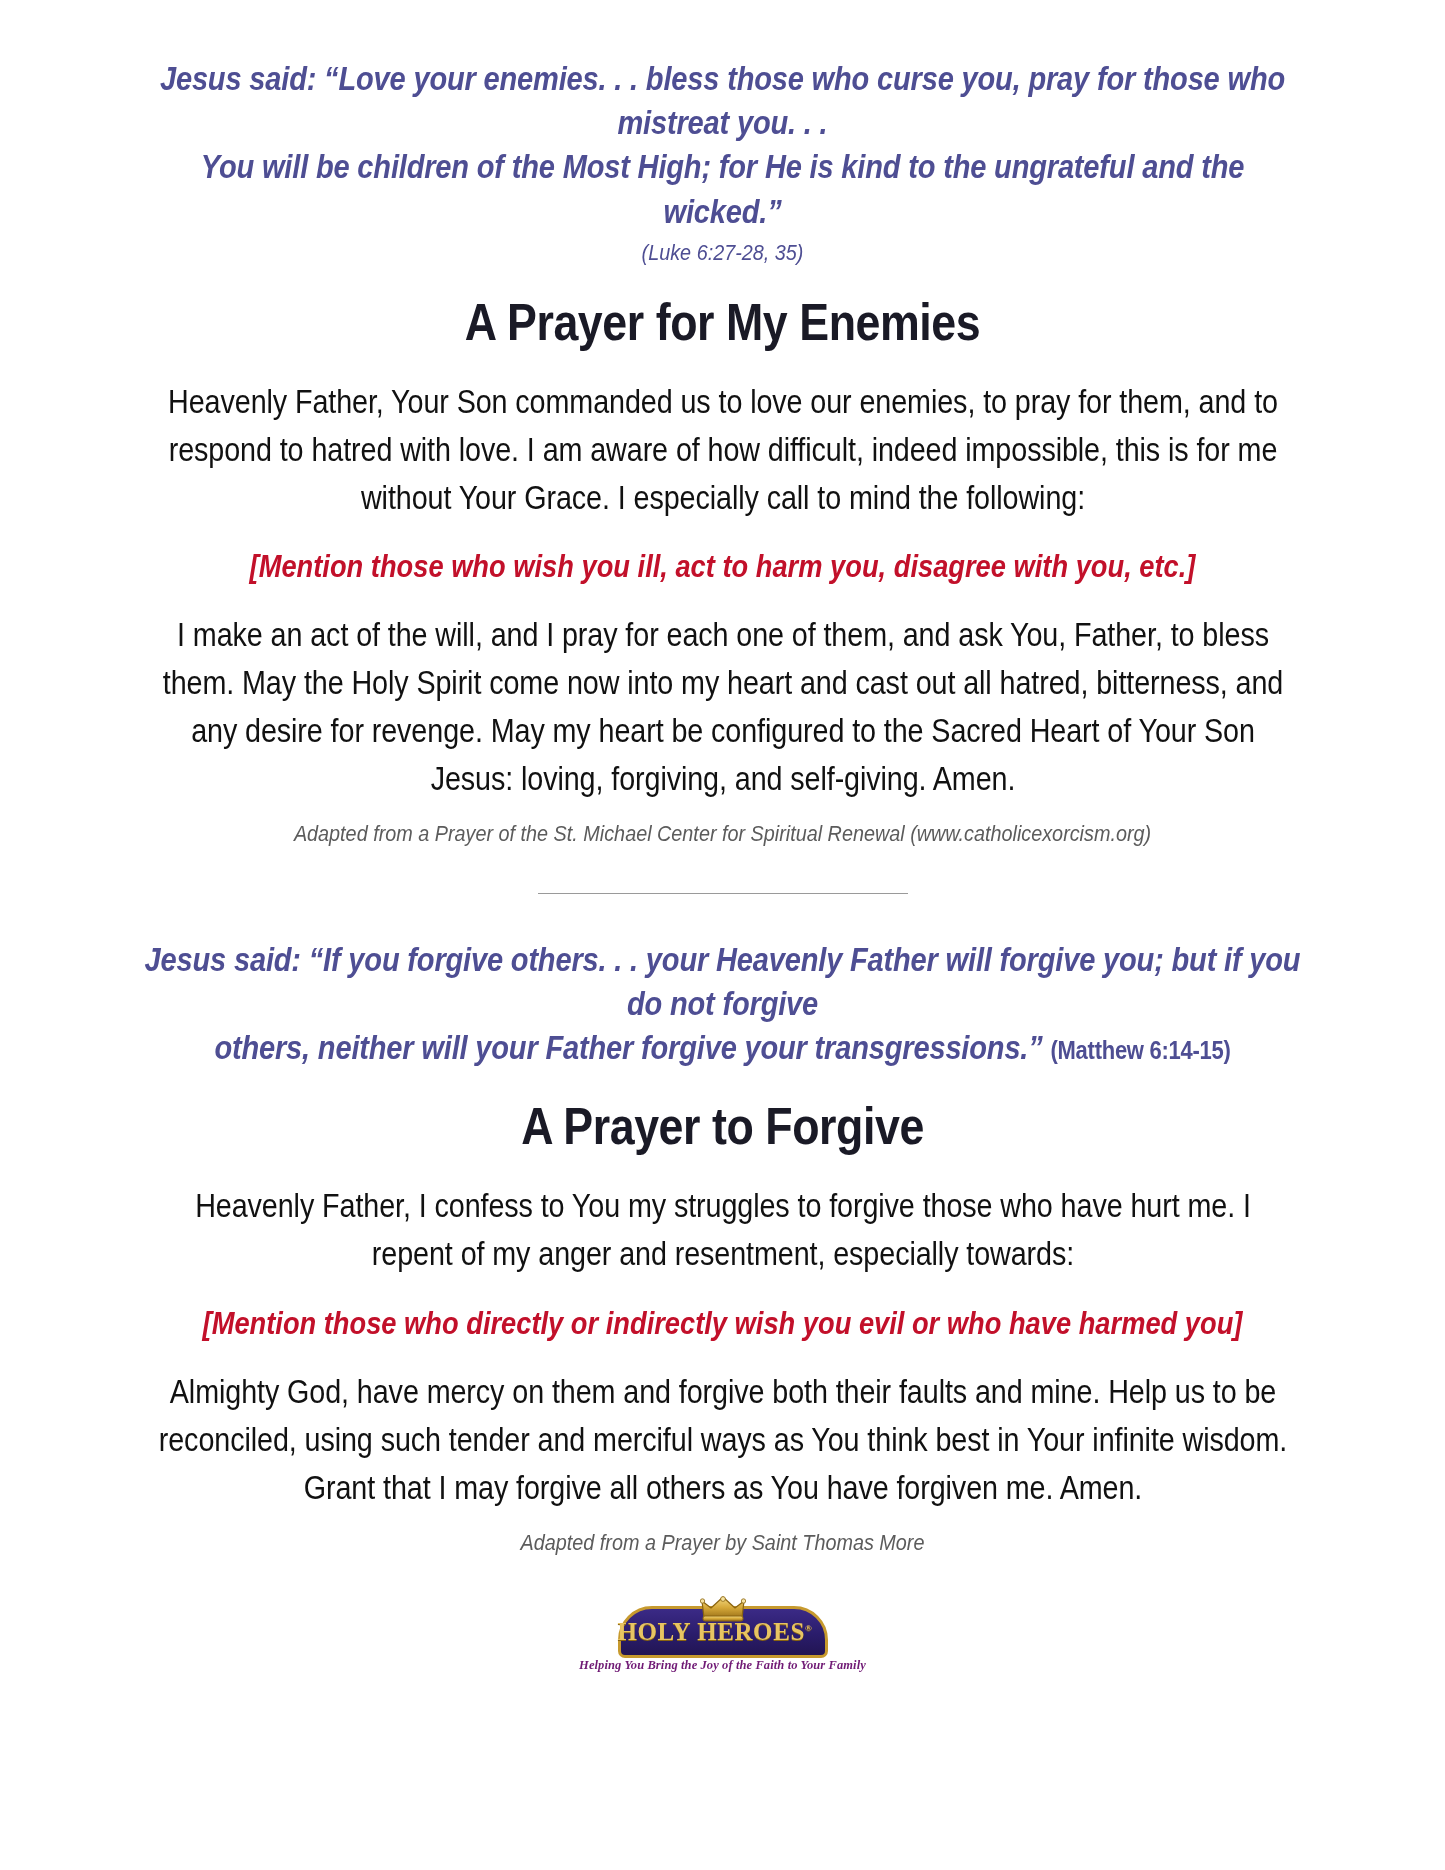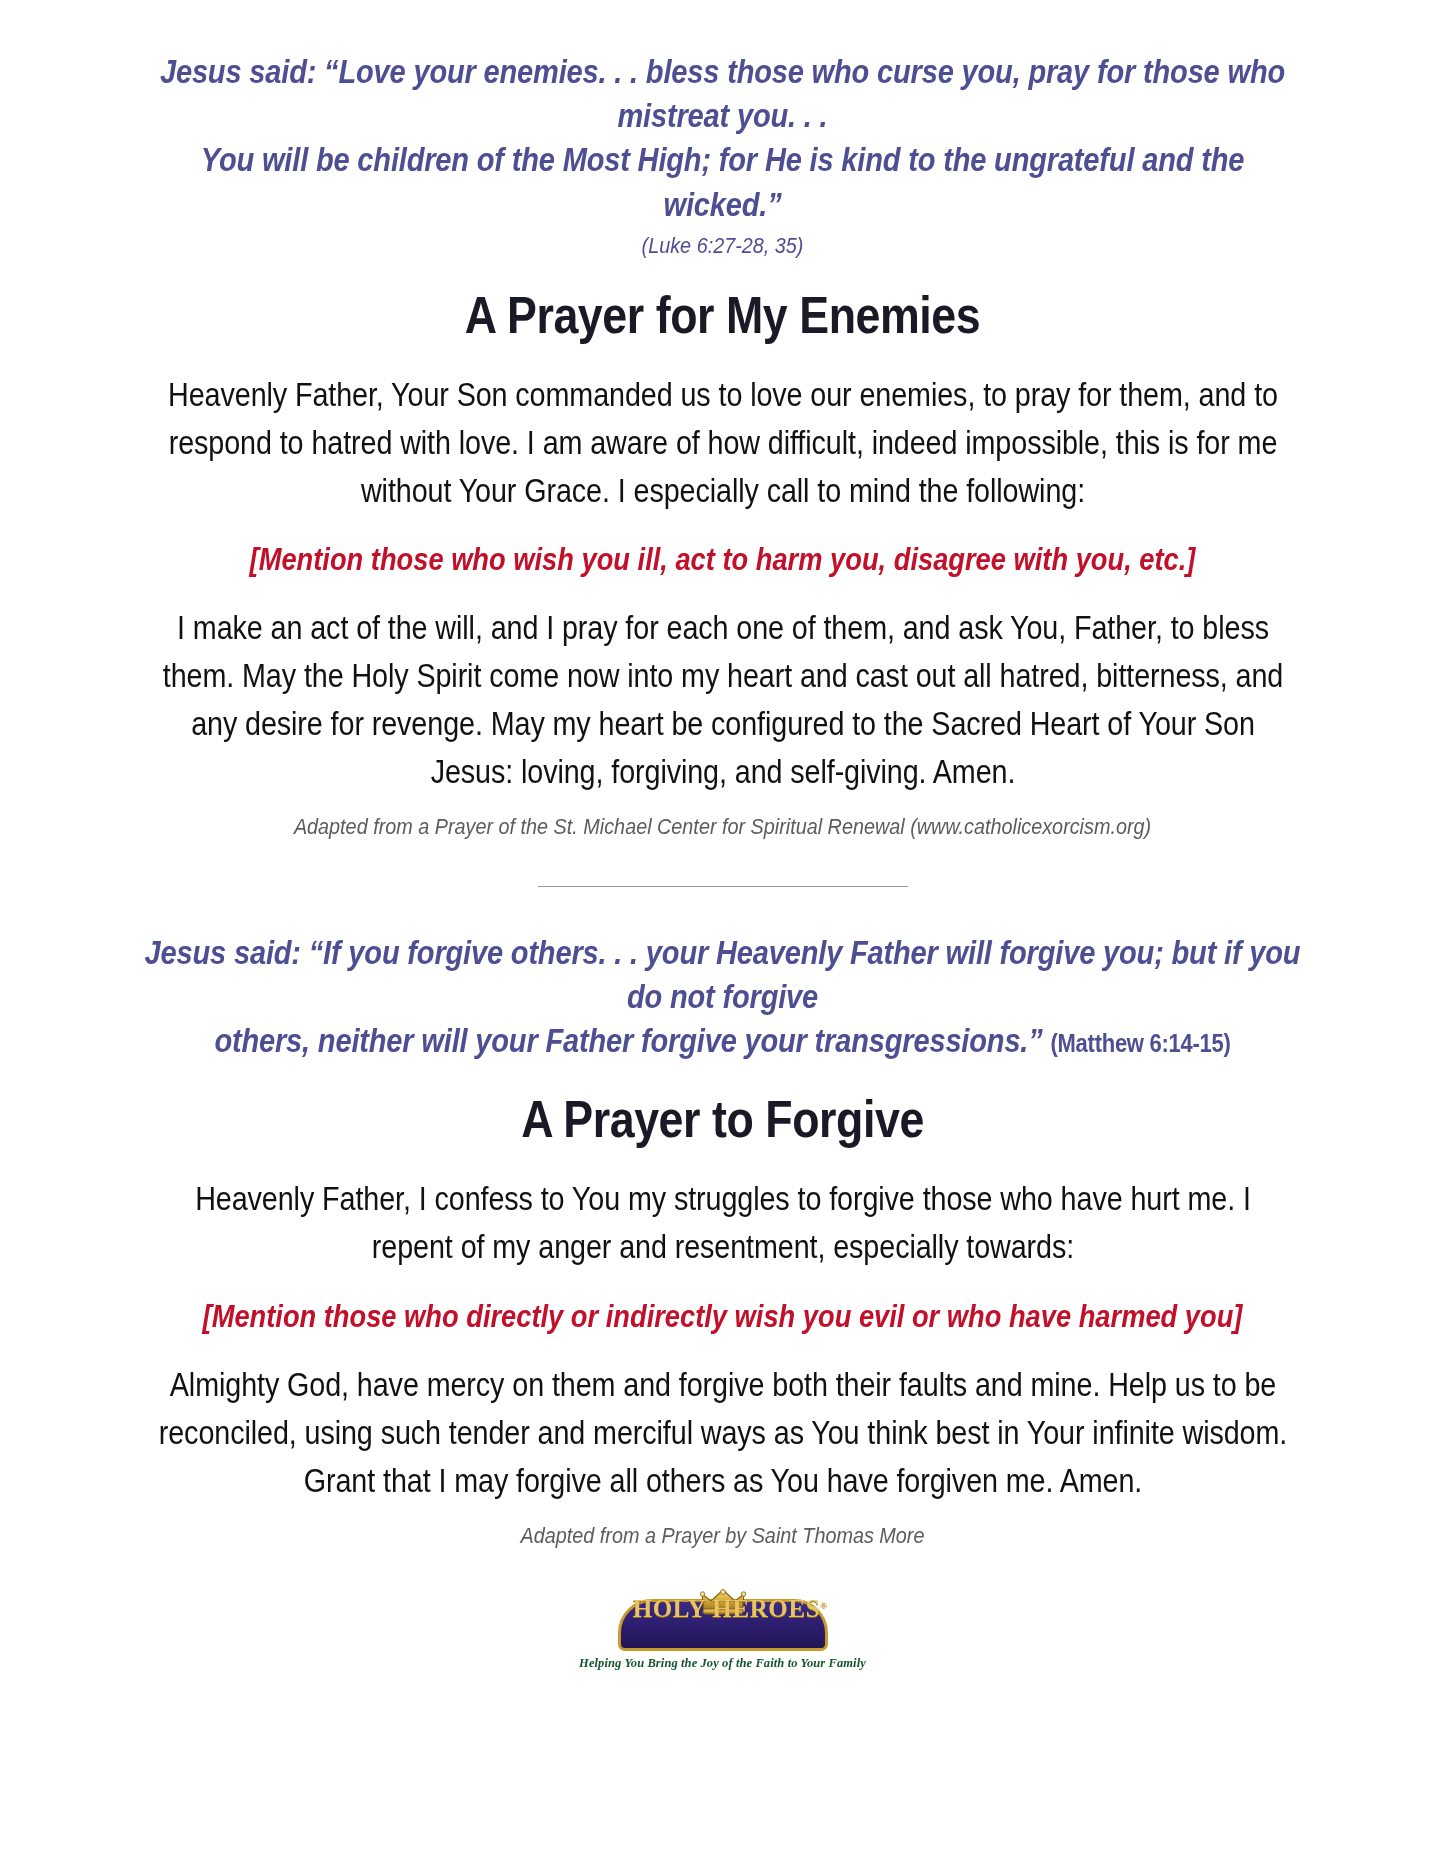--- a/index.html
+++ b/index.html
@@ -14,21 +14,21 @@
     color: #141414;
     overflow: hidden;
     position: relative;
   }
 
   .page {
     width: 1445px;
     height: 1870px;
     position: relative;
     box-sizing: border-box;
-    padding: 0 60px;
+    padding: 7px 60px;
   }
 
   
   .scripture {
     color: #4e4e93;
     font-style: italic;
     font-weight: 600;
     font-size: 33px;
     line-height: 1.34;
     text-align: center;
@@ -144,42 +144,41 @@
   .crown {
     position: absolute;
     left: 50%;
     top: 0px;
     transform: translateX(-50%);
     z-index: 3;
   }
   .logo-text {
     position: absolute;
     left: 0;
-    top: 6px;
+    top: 22px;
     width: 210px;
-    text-align: right;
+    text-align: left;
     font-family: "Liberation Serif", serif;
     font-weight: bold;
     font-size: 25px;
     letter-spacing: 0.6px;
     color: #e7c463;
     text-shadow: 0 1px 0 #8a6410;
     z-index: 4;
   }
   .logo-reg {
     font-size: 9px;
     vertical-align: super;
   }
   .logo-tagline {
-    margin-top: 5px;
     font-family: "Liberation Serif", serif;
     font-style: italic;
     font-weight: bold;
     font-size: 12.5px;
-    color: #14532d;
+    color: #701a75;
     letter-spacing: 0.1px;
   }
 
   
   .footer {
     position: absolute;
     left: 0;
     bottom: 14px;
     width: 1445px;
     height: 56px;

